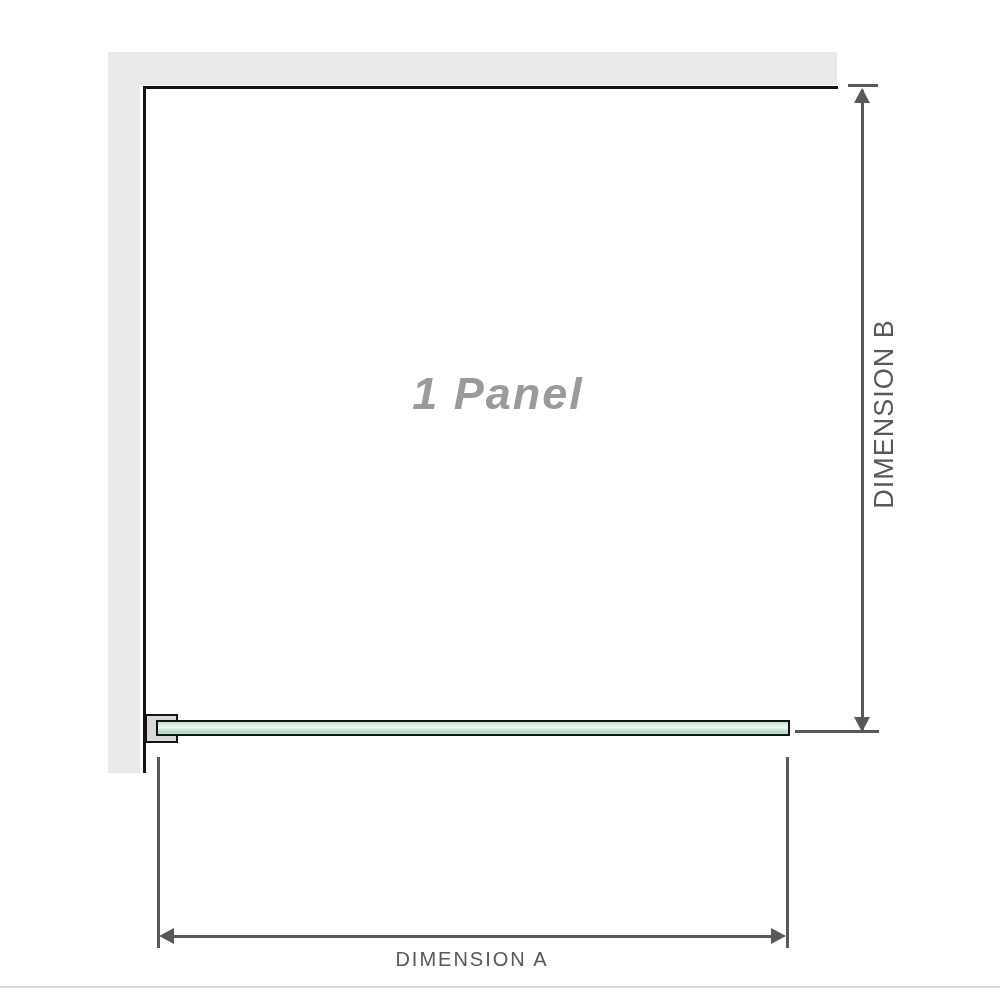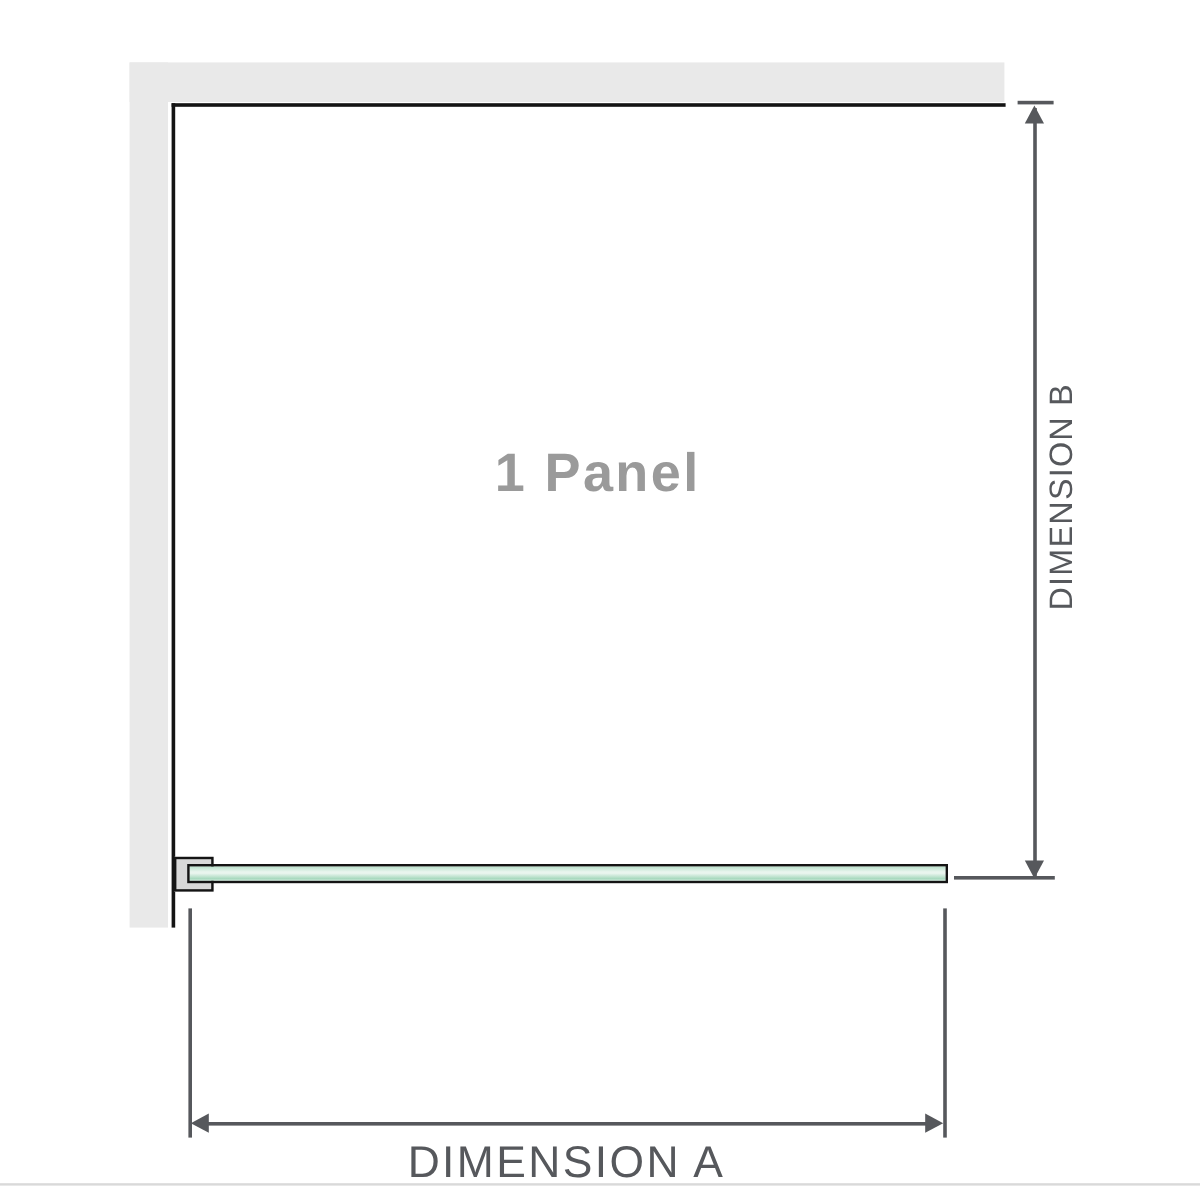--- a/index.html
+++ b/index.html
@@ -25,20 +25,21 @@
   
   .edge { background: var(--wall-edge, #141414); }
   .edge-top  { left: 143px; top: 86px; width: 695px; height: 2.5px; }
   .edge-left { left: 143px; top: 86px; width: 2.5px; height: 687px; }
 
   
   .panel-label {
     left: 298px; top: 368px; width: 400px;
     text-align: center;
     font-size: 45px;
+    font-style: italic;
     font-weight: 600;
     letter-spacing: 2px;
     color: var(--panel-text, #9a9a9a);
   }
 
   
   .bracket {
     left: 145px; top: 714px; width: 33px; height: 29px;
     box-sizing: border-box;
     border: 2.5px solid var(--wall-edge, #141414);
@@ -103,21 +104,21 @@
     line-height: 30px;
     text-align: center;
     font-size: 27px;
     letter-spacing: 1px;
     transform: rotate(-90deg);
     transform-origin: center center;
   }
   .dima-label {
     left: 272px; top: 948px; width: 400px;
     text-align: center;
-    font-size: 37px;
+    font-size: 20px;
     letter-spacing: 2px;
   }
 
   
   .baseline {
     left: 0; top: 986px; width: 1000px; height: 2px;
     background: var(--baseline, #d9d9d9);
   }
 </style>
 </head>

